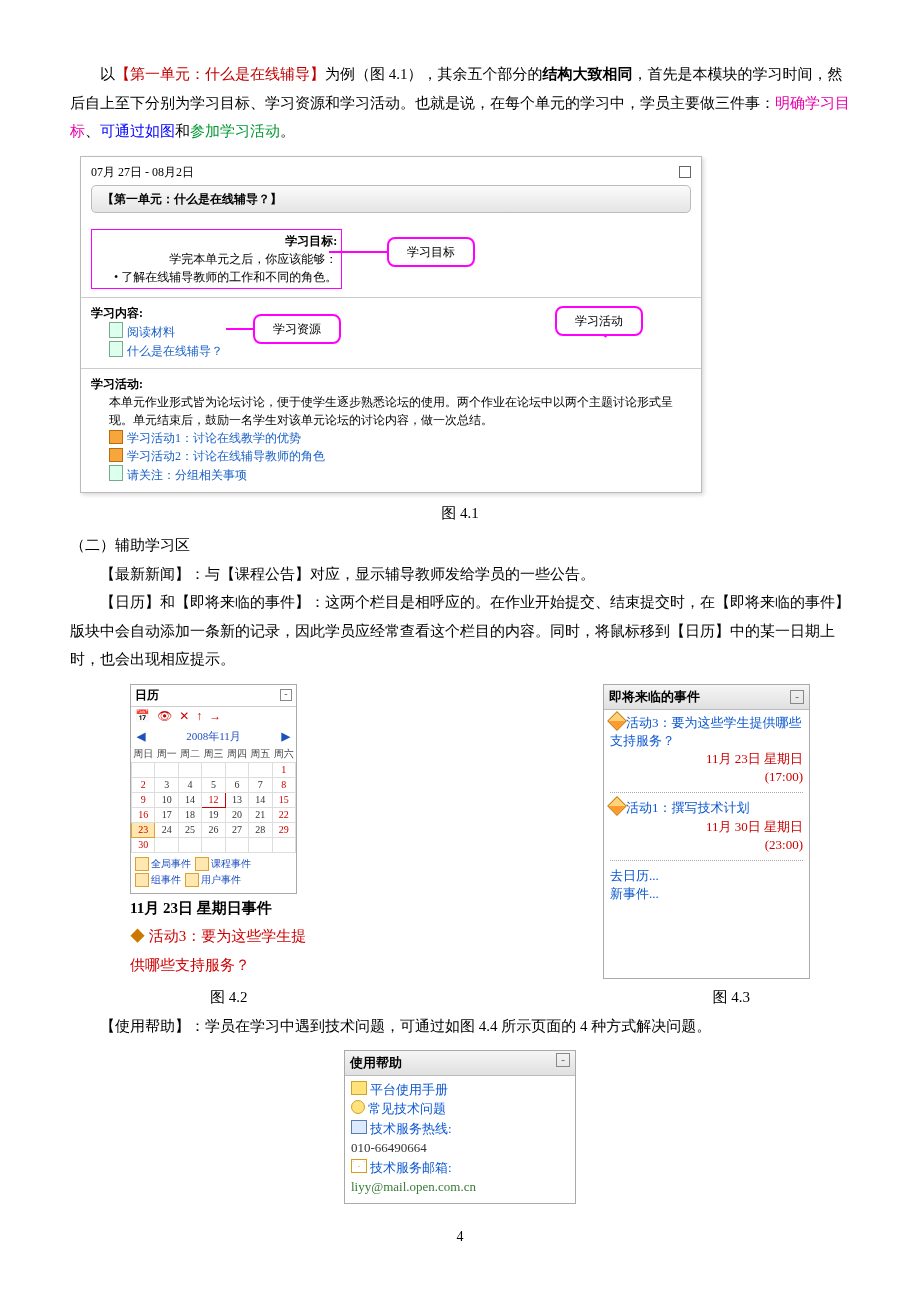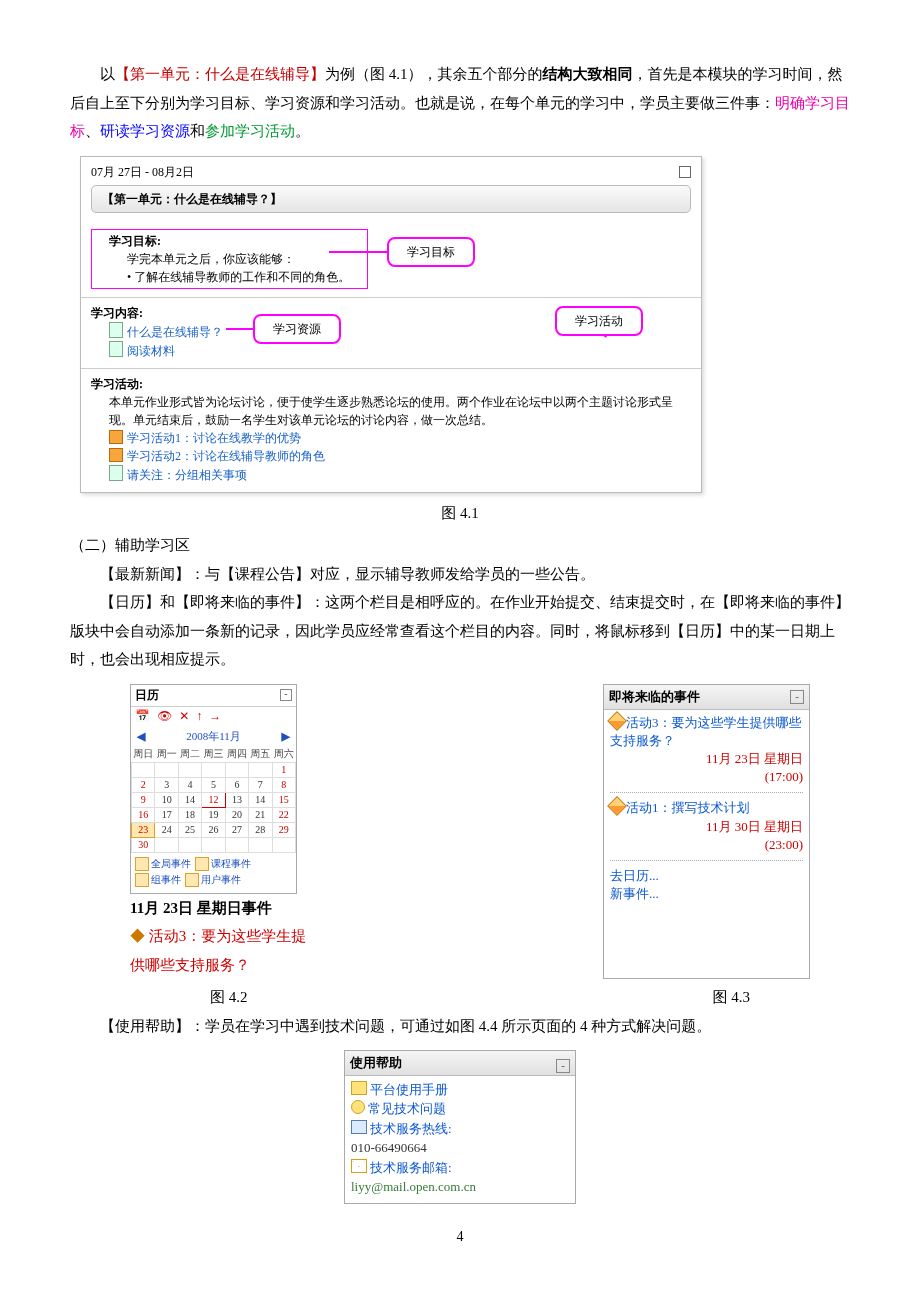--- a/index.html
+++ b/index.html
@@ -56,22 +56,23 @@
     font-weight: bold;
   }
   .fig41 .section {
     border-top: 1px solid #ccc;
     padding: 6px 10px 8px 10px;
     position: relative;
   }
   .fig41 .sec-label { font-weight: bold; }
   .fig41 .goal-box {
     border: 1px solid #f0f;
-    padding: 2px 17px;
+    padding: 2px 4px;
     display: inline-block;
+    text-align: right;
   }
   .fig41 .link { color: #1860c8; }
   .fig41 .icon-doc {
     display:inline-block; width:12px; height:14px;
     border:1px solid #7a8; background:#dfe; vertical-align:-2px; margin-right:4px;
   }
   .fig41 .icon-forum {
     display:inline-block; width:12px; height:12px;
     background:#f7a63b; vertical-align:-2px; margin-right:4px;
     border:1px solid #b86a12;
@@ -166,21 +167,21 @@
   
   .fig44 {
     width: 230px;
     margin: 10px auto 0 auto;
     border:1px solid #aaa;
     background:#fff;
     font-size:13px;
     line-height:1.5;
   }
   .fig44 .hd {
-    display:flex; justify-content:space-between; align-items:flex-end;
+    display:flex; justify-content:space-between; align-items:flex-start;
     background: linear-gradient(#f5f5f5,#e0e0e0);
     border-bottom:1px solid #bbb;
     padding:2px 5px; font-weight:bold;
   }
   .fig44 .hd .min { width:12px;height:12px;border:1px solid #888;font-size:11px;text-align:center;line-height:10px;color:#666;}
   .fig44 .body { padding:4px 6px 6px 6px; }
   .fig44 .lnk { color:#0b57d0; }
   .fig44 .ico { display:inline-block; width:14px; height:12px; vertical-align:-1px; margin-right:3px; border:1px solid; }
   .fig44 .ico-book { background:#ffe27a; border-color:#caa32a; }
   .fig44 .ico-bulb { background:#ffe27a; border-color:#caa32a; border-radius:50%; width:12px;height:12px;}
@@ -189,21 +190,21 @@
   .fig44 .ico-mail::after{content:"";position:absolute;left:1px;right:1px;top:1px;height:5px;border-bottom:1px solid #d4a017;border-left:1px solid #d4a017;border-right:1px solid #d4a017;transform:skewY(0);clip-path:polygon(0 0,50% 100%,100% 0);}
   .fig44 .plain { color:#333; }
 
 </style>
 </head>
 <body>
 
 <div class="page">
 
   <p class="para">
-    <span>以</span><span class="red">【第一单元：什么是在线辅导】</span><span>为例（图 4.1），其余五个部分的</span><span class="bold">结构大致相同</span><span>，首先是本模块的学习时间，然后自上至下分别为学习目标、学习资源和学习活动。也就是说，在每个单元的学习中，学员主要做三件事：</span><span class="magenta">明确学习目标</span><span>、</span><span class="blue">研读学习资源</span><span>和</span><span class="green">参加学习活动</span><span>。</span>
+    <span>以</span><span class="red">【第一单元：什么是在线辅导】</span><span>为例（图 4.1），其余五个部分的</span><span class="bold">结构大致相同</span><span>，首先是本模块的学习时间，然后自上至下分别为学习目标、学习资源和学习活动。也就是说，在每个单元的学习中，学员主要做三件事：</span><span class="magenta">明确学习目标</span><span>、</span><span class="blue">可通过如图</span><span>和</span><span class="green">参加学习活动</span><span>。</span>
   </p>
 
   <div class="fig41" style="margin-left:10px;">
     <div class="daterow">
       <span>07月 27日 - 08月2日</span>
       <span class="box"></span>
     </div>
     <div class="titlebar">【第一单元：什么是在线辅导？】</div>
 
     <div class="section" style="border-top:none;">
@@ -211,22 +212,22 @@
         <div class="sec-label">学习目标:</div>
         <div style="padding-left:18px;">学完本单元之后，你应该能够：</div>
         <div style="padding-left:18px;">• 了解在线辅导教师的工作和不同的角色。</div>
       </div>
       <div class="callout-line" style="left:248px; top:28px; width:60px;"></div>
       <div class="callout" style="left:306px; top:14px;">学习目标</div>
     </div>
 
     <div class="section">
       <div class="sec-label">学习内容:</div>
+      <div style="padding-left:18px;"><span class="icon-doc"></span><span class="link">阅读材料</span></div>
       <div style="padding-left:18px;"><span class="icon-doc"></span><span class="link">什么是在线辅导？</span></div>
-      <div style="padding-left:18px;"><span class="icon-doc"></span><span class="link">阅读材料</span></div>
       <div class="callout-line" style="left:145px; top:30px; width:28px;"></div>
       <div class="callout" style="left:172px; top:16px;">学习资源</div>
       <div class="callout-line" style="left:500px; top:30px; width:28px; transform:rotate(35deg);"></div>
       <div class="callout" style="left:474px; top:8px;">学习活动</div>
     </div>
 
     <div class="section">
       <div class="sec-label">学习活动:</div>
       <div style="padding-left:18px;">本单元作业形式皆为论坛讨论，便于使学生逐步熟悉论坛的使用。两个作业在论坛中以两个主题讨论形式呈现。单元结束后，鼓励一名学生对该单元论坛的讨论内容，做一次总结。</div>
       <div style="padding-left:18px;"><span class="icon-forum"></span><span class="link">学习活动1：讨论在线教学的优势</span></div>

